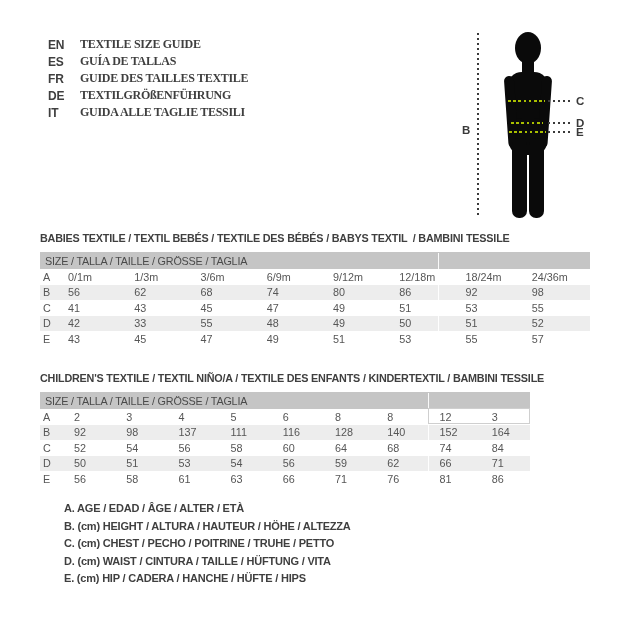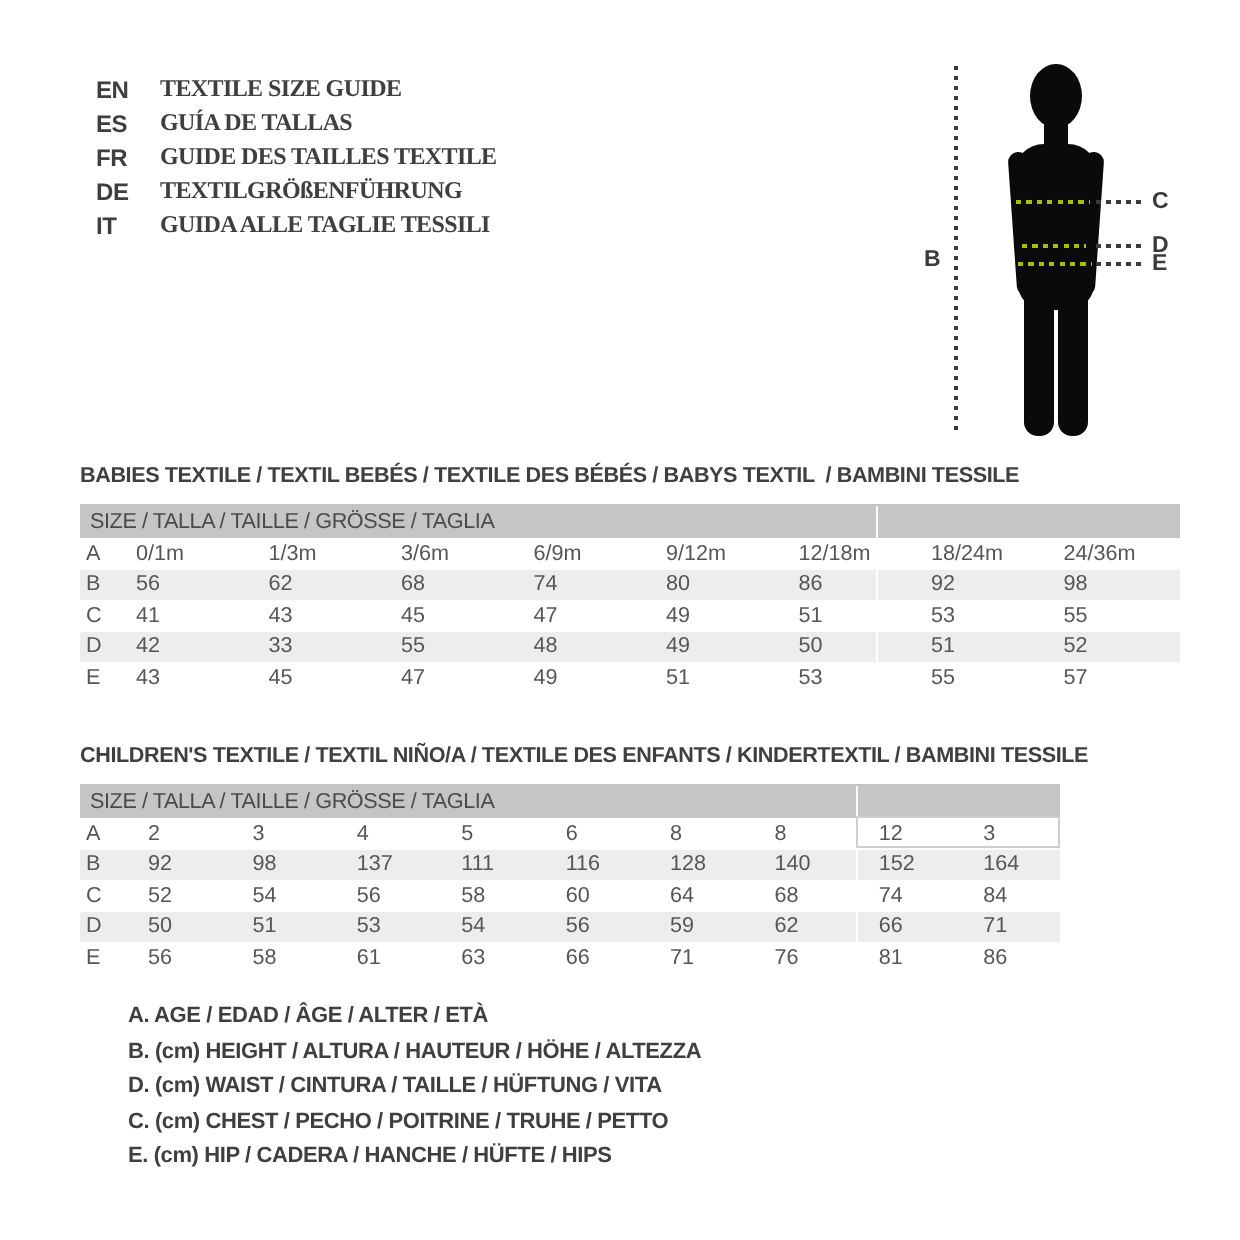--- a/index.html
+++ b/index.html
@@ -267,16 +267,16 @@
         <td>86</td>
       </tr>
     </tbody>
 </table>
 <div class="seam" style="left:428px; top:393px; height:89px;"></div>
 <div class="hl-box" style="left:428px; top:408px; width:102px; height:16px;"></div>
 
 <div class="abs legend">
     <div class="legend-line">A. AGE / EDAD / ÂGE / ALTER / ETÀ</div>
     <div class="legend-line">B. (cm) HEIGHT / ALTURA / HAUTEUR / HÖHE / ALTEZZA</div>
+    <div class="legend-line">C. (cm) CHEST / PECHO / POITRINE / TRUHE / PETTO</div>
     <div class="legend-line">D. (cm) WAIST / CINTURA / TAILLE / HÜFTUNG / VITA</div>
-    <div class="legend-line">C. (cm) CHEST / PECHO / POITRINE / TRUHE / PETTO</div>
     <div class="legend-line">E. (cm) HIP / CADERA / HANCHE / HÜFTE / HIPS</div>
   </div>
 
 </body></html>

